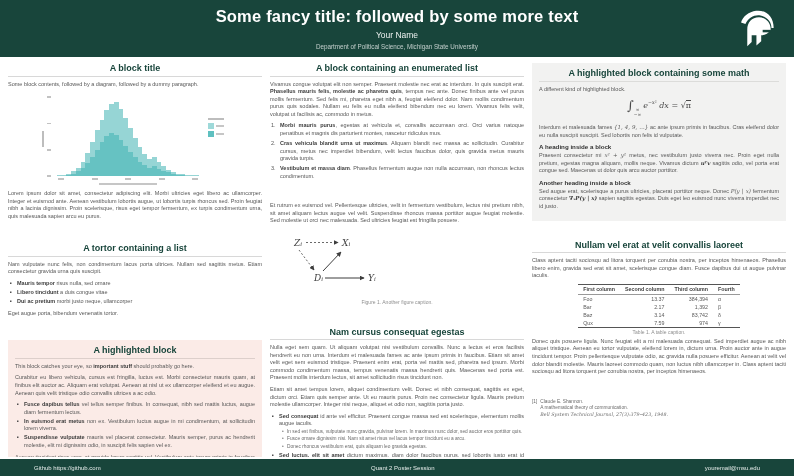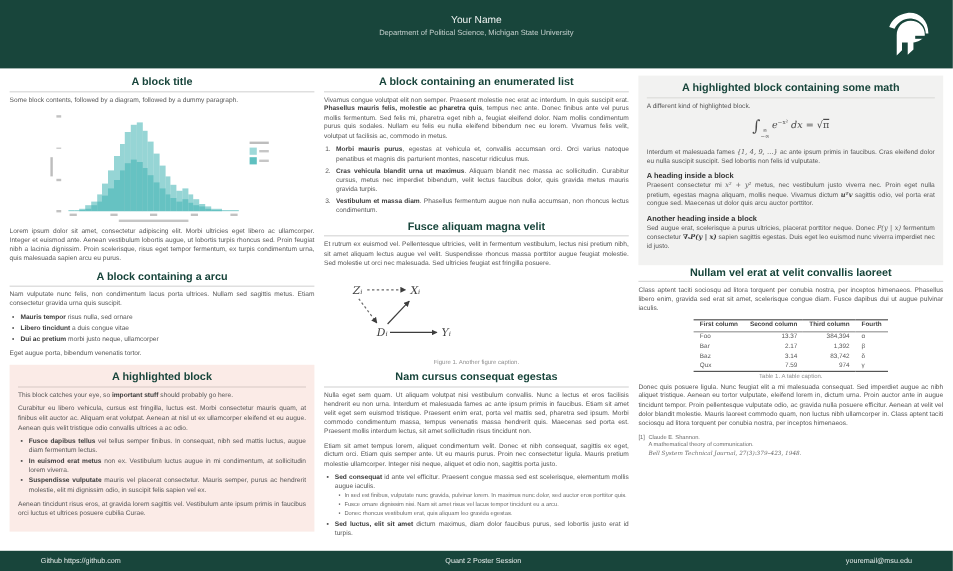--- a/index.html
+++ b/index.html
@@ -15,21 +15,21 @@
   
   .header{height:57px;background:var(--msu-green);color:#fff;text-align:center;
           position:relative;padding-top:7px;flex:0 0 auto;}
   .header .title{font-size:16.5px;font-weight:bold;letter-spacing:.2px;}
   .header .author{font-size:8.5px;margin-top:4px;color:#eef2f1;}
   .header .affil{font-size:6.3px;margin-top:3px;color:rgba(255,255,255,.72);}
   .logo{position:absolute;right:13px;top:6px;width:44px;height:44px;}
 
   
   .cols{flex:1 1 auto;display:flex;gap:8px;padding:6px 8px 0;overflow:hidden;}
-  .col{flex:1;min-width:0;display:flex;flex-direction:column;gap:1px;}
+  .col{flex:1;min-width:0;display:flex;flex-direction:column;gap:19px;}
 
   .block{}
   .block-title{color:var(--title-green);font-weight:bold;font-size:9px;text-align:center;
                padding-bottom:2.5px;border-bottom:1px solid var(--rule-gray);margin-bottom:4px;}
   p{margin:0 0 4px;font-size:5.5px;line-height:1.38;text-align:justify;}
   b,.bld{color:var(--bold-text);}
   .inner-heading{font-size:6.2px;font-weight:bold;color:#333;margin:3px 0 2px;}
 
   ul.blist{margin:1px 0 4px;padding-left:9px;list-style:none;}
   ul.blist>li{font-size:5.5px;line-height:1.38;margin-bottom:1.5px;position:relative;text-align:justify;}
@@ -101,20 +101,21 @@
   .footer{height:17px;background:var(--msu-green);color:#e8eeec;flex:0 0 auto;
           display:flex;align-items:center;justify-content:space-between;
           padding:0 34px;font-size:6px;margin-top:2px;}
 </style>
 </head>
 <body>
 
 <div class="poster">
 
   <div class="header">
+    <div class="title">Some fancy title: followed by some more text</div>
     <div class="author">Your Name</div>
     <div class="affil">Department of Political Science, Michigan State University</div>
     <svg class="logo" viewBox="0 0 60 60">
       <g fill="#ffffff">
         <path d="M50 30 C50 13 38 5 26 6.5 C16 8 8 14 5.5 22.5 L11.5 24.5 C15.5 16 24 11.5 32 13 C42 15 47 22 47 30 Z"></path>
         <path d="M46 32 C46 22 39 15.5 30 15.5 C20 15.5 14 23 14 32 L14 55 L20 49 L20 40 L26.5 40 L26.5 54 L33 48 L33 40 C38 40 43 37.5 46 32 Z"></path>
         <rect x="35" y="32.5" width="11" height="3.4" fill="#18453B"></rect>
       </g>
     </svg>
   </div>
@@ -230,21 +231,21 @@
                   <i></i>
               </div>
             </div>
           </div>
         </div>
 
         <p>Lorem ipsum dolor sit amet, consectetur adipiscing elit. Morbi ultricies eget libero ac ullamcorper. Integer et euismod ante. Aenean vestibulum lobortis augue, ut lobortis turpis rhoncus sed. Proin feugiat nibh a lacinia dignissim. Proin scelerisque, risus eget tempor fermentum, ex turpis condimentum urna, quis malesuada sapien arcu eu purus.</p>
       </div>
 
       <div class="block">
-        <div class="block-title">A block containing a arcu</div>
+        <div class="block-title">A tortor containing a list</div>
         <p>Nam vulputate nunc felis, non condimentum lacus porta ultrices. Nullam sed sagittis metus. Etiam consectetur gravida urna quis suscipit.</p>
         <ul class="blist">
           <li><b>Mauris tempor</b><span> risus nulla, sed ornare</span></li>
           <li><b>Libero tincidunt</b><span> a duis congue vitae</span></li>
           <li><b>Dui ac pretium</b><span> morbi justo neque, ullamcorper</span></li>
         </ul>
         <p>Eget augue porta, bibendum venenatis tortor.</p>
       </div>
 
       <div class="block hl-pink">
@@ -265,21 +266,20 @@
         <div class="block-title">A block containing an enumerated list</div>
         <p><span>Vivamus congue volutpat elit non semper. Praesent molestie nec erat ac interdum. In quis suscipit erat. </span><b>Phasellus mauris felis, molestie ac pharetra quis</b><span>, tempus nec ante. Donec finibus ante vel purus mollis fermentum. Sed felis mi, pharetra eget nibh a, feugiat eleifend dolor. Nam mollis condimentum purus quis sodales. Nullam eu felis eu nulla eleifend bibendum nec eu lorem. Vivamus felis velit, volutpat ut facilisis ac, commodo in metus.</span></p>
         <ol class="elist">
           <li><span class="num">1.</span><b>Morbi mauris purus</b><span>, egestas at vehicula et, convallis accumsan orci. Orci varius natoque penatibus et magnis dis parturient montes, nascetur ridiculus mus.</span></li>
           <li><span class="num">2.</span><b>Cras vehicula blandit urna ut maximus</b><span>. Aliquam blandit nec massa ac sollicitudin. Curabitur cursus, metus nec imperdiet bibendum, velit lectus faucibus dolor, quis gravida metus mauris gravida turpis.</span></li>
           <li><span class="num">3.</span><b>Vestibulum et massa diam</b><span>. Phasellus fermentum augue non nulla accumsan, non rhoncus lectus condimentum.</span></li>
         </ol>
       </div>
 
       <div class="block">
-        <div class="block-title">Fusce aliquam magna velit</div>
         <p>Et rutrum ex euismod vel. Pellentesque ultricies, velit in fermentum vestibulum, lectus nisi pretium nibh, sit amet aliquam lectus augue vel velit. Suspendisse rhoncus massa porttitor augue feugiat molestie. Sed molestie ut orci nec malesuada. Sed ultricies feugiat est fringilla posuere.</p>
         <div class="dag-wrap">
           <svg class="dag" viewBox="0 0 118 64">
             <defs>
               <marker id="arr" viewBox="0 0 8 8" refX="7" refY="4" markerWidth="5" markerHeight="5" orient="auto">
                 <path d="M0 0 L8 4 L0 8 Z" fill="#3d3d3d"></path>
               </marker>
             </defs>
             <text x="24" y="17">Zᵢ</text>
             <text x="72" y="17">Xᵢ</text>

